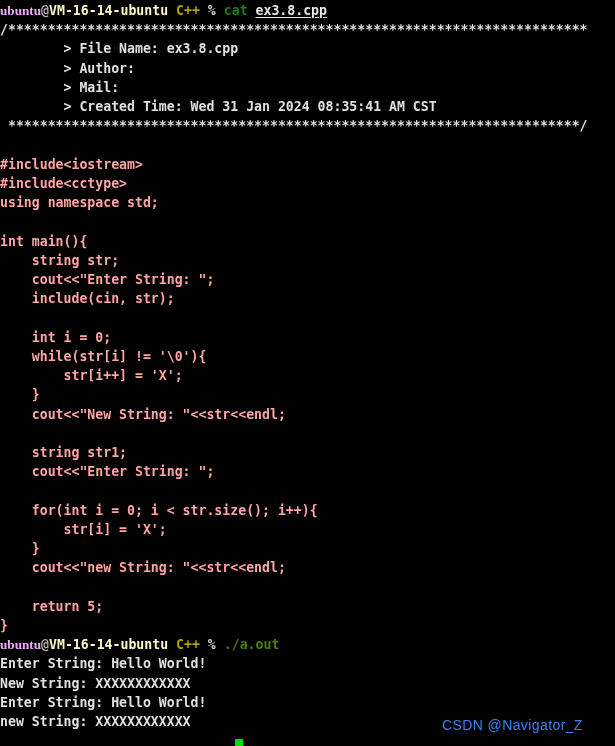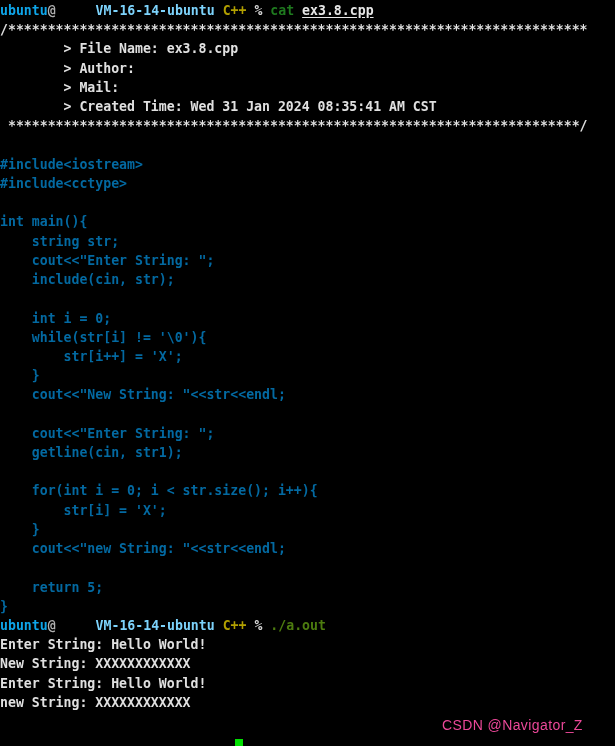--- a/index.html
+++ b/index.html
@@ -34,40 +34,40 @@
     top: 1px;
     width: 615px;
   }
   .line {
     white-space: pre;
     height: 19.22px;
     line-height: 19.22px;
     font-size: 13.2px;
   }
   .seg { white-space: pre; }
-  .c-user   { color: #0ea5e9; }
+  .c-user   { color: #f0abfc; font-family: Liberation Serif, serif; }
   .c-at     { color: #b0b0b0; }
-  .c-host   { color: #7dd3fc; padding-left: 40px; }
+  .c-host   { color: #fef9c3; }
   .c-lang   { color: #b2a000; }
   .c-pct    { color: #d8d8d8; }
   .c-cmd    { color: #1f7a1f; }
   .c-file   { color: #e6e6e6; text-decoration: underline; text-underline-offset: 2px; text-align: center; }
   .c-bin    { color: #4d7c0f; }
   .c-out    { color: #e0e0e0; }
-  .c-code   { color: #0369a1; }
+  .c-code   { color: #fca5a5; }
   .c-comment{ color: #e0e0e0; }
 
   #watermark {
     position: absolute;
     left: 442px;
     top: 716px;
     font-family: "Liberation Sans", "DejaVu Sans", sans-serif;
     font-size: 14px;
     font-weight: normal;
-    color: #ec4899;
+    color: #3b82f6;
     letter-spacing: 0.4px;
     white-space: pre;
   }
   #cursor {
     position: absolute;
     left: 235px;
     top: 739px;
     width: 8px;
     height: 7px;
     background: #00e000;
@@ -85,34 +85,35 @@
     <div class="line c-comment">/*************************************************************************</div>
     <div class="line c-comment">        &gt; File Name: ex3.8.cpp</div>
     <div class="line c-comment">        &gt; Author: </div>
     <div class="line c-comment">        &gt; Mail: </div>
     <div class="line c-comment">        &gt; Created Time: Wed 31 Jan 2024 08:35:41 AM CST</div>
     <div class="line c-comment"> ************************************************************************/</div>
 
     <div class="line c-code"></div>
     <div class="line c-code">#include&lt;iostream&gt;</div>
     <div class="line c-code">#include&lt;cctype&gt;</div>
+    <div class="line c-code">using namespace std;</div>
     <div class="line c-code"></div>
     <div class="line c-code">int main(){</div>
     <div class="line c-code">    string str;</div>
     <div class="line c-code">    cout&lt;&lt;"Enter String: ";</div>
     <div class="line c-code">    include(cin, str);</div>
     <div class="line c-code"></div>
     <div class="line c-code">    int i = 0;</div>
     <div class="line c-code">    while(str[i] != '\0'){</div>
     <div class="line c-code">        str[i++] = 'X';</div>
     <div class="line c-code">    }</div>
     <div class="line c-code">    cout&lt;&lt;"New String: "&lt;&lt;str&lt;&lt;endl;</div>
     <div class="line c-code"></div>
+    <div class="line c-code">    string str1;</div>
     <div class="line c-code">    cout&lt;&lt;"Enter String: ";</div>
-    <div class="line c-code">    getline(cin, str1);</div>
     <div class="line c-code"></div>
     <div class="line c-code">    for(int i = 0; i &lt; str.size(); i++){</div>
     <div class="line c-code">        str[i] = 'X';</div>
     <div class="line c-code">    }</div>
     <div class="line c-code">    cout&lt;&lt;"new String: "&lt;&lt;str&lt;&lt;endl;</div>
     <div class="line c-code"></div>
     <div class="line c-code">    return 5;</div>
     <div class="line c-code">}</div>
 
     <div class="line"><span class="seg c-user">ubuntu</span><span class="seg c-at">@</span><span class="seg c-host">VM-16-14-ubuntu</span><span class="seg c-pct"> </span><span class="seg c-lang">C++</span><span class="seg c-pct"> </span><span class="seg c-pct">%</span><span class="seg c-pct"> </span><span class="seg c-bin">./a.out</span></div>

